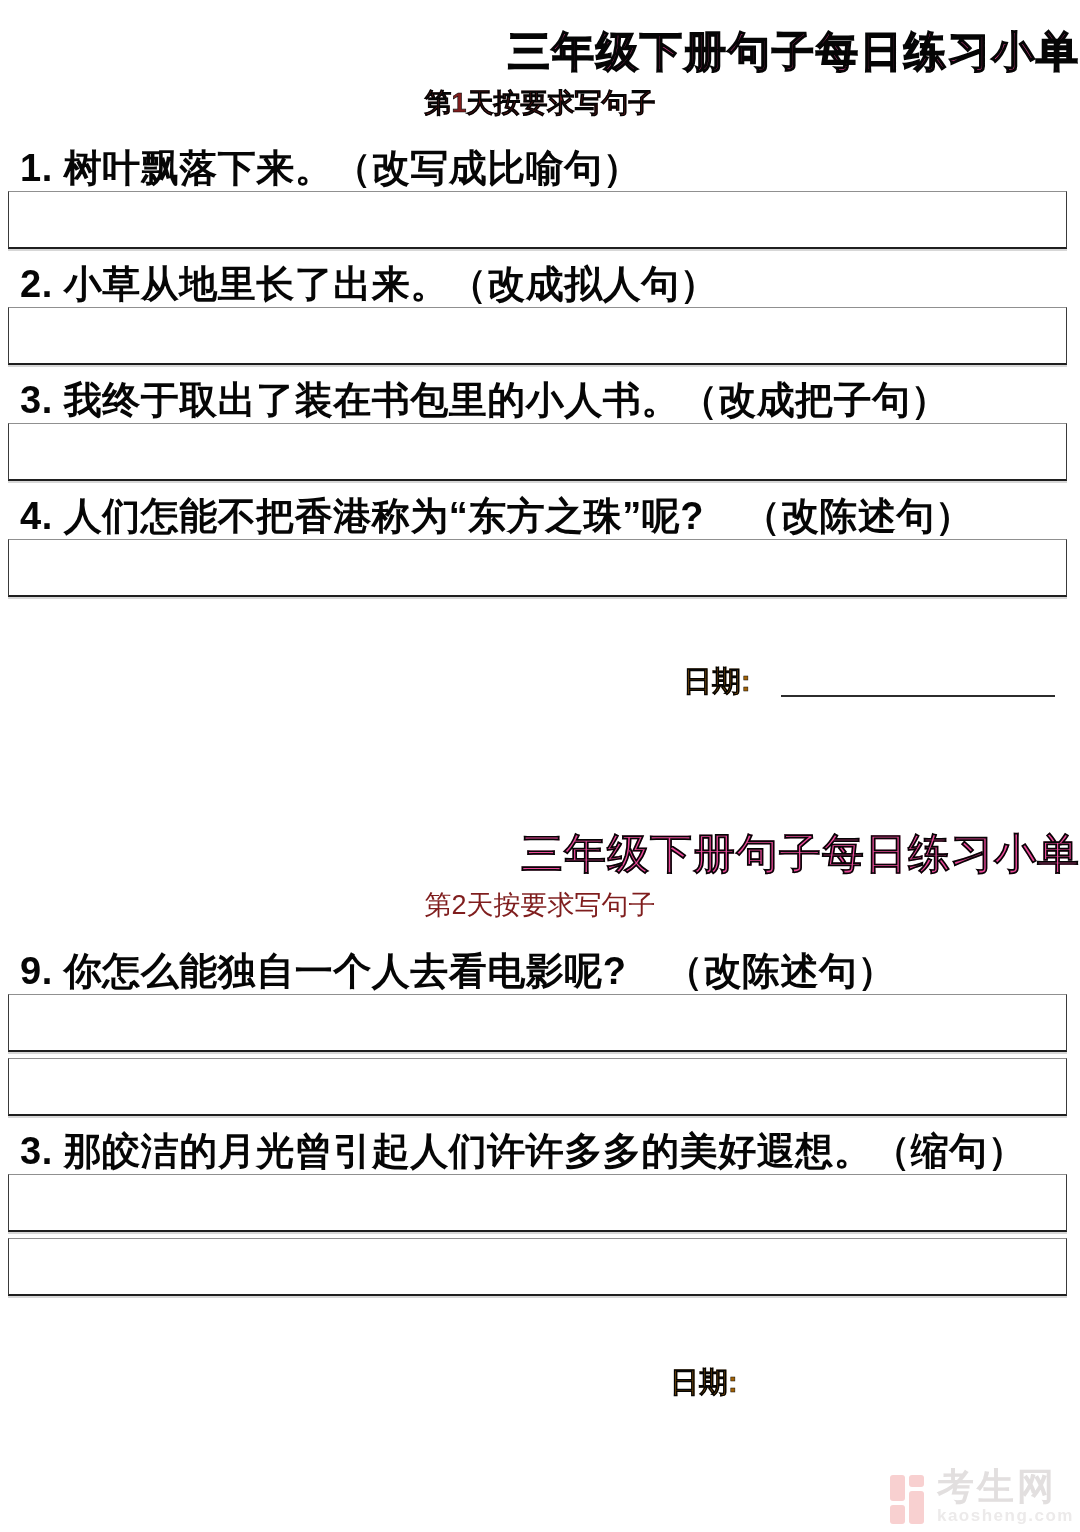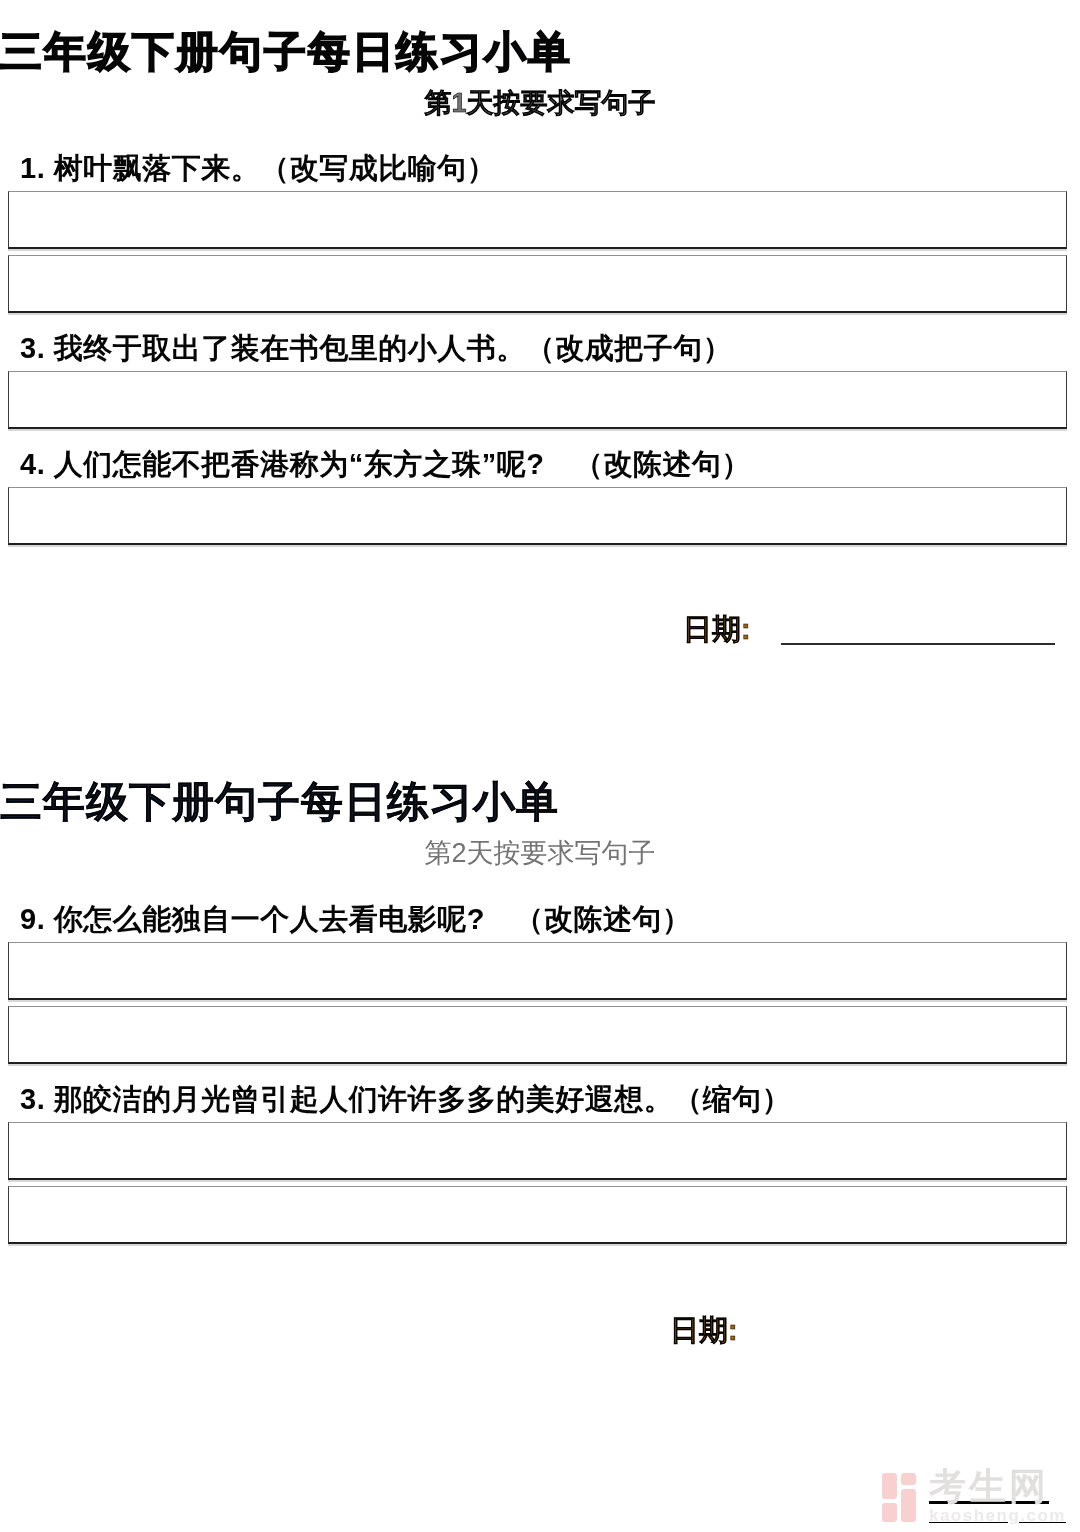--- a/index.html
+++ b/index.html
@@ -17,51 +17,51 @@
     width: 1080px;
     height: 1532px;
     position: relative;
   }
   
   .section { width: 100%; }
   .section-1 { padding-top: 28px; }
   .section-2 { padding-top: 133px; }
   .title {
     margin: 0;
-    text-align: left;
+    text-align: right;
     font-size: 42px;
     line-height: 1.12;
     font-weight: 900;
     letter-spacing: 1px;
-    color: #0f172a;
+    color: #ec4899;
   }
   .section-1 .title {
     -webkit-text-stroke: 1.6px #050505;
     letter-spacing: 2px;
   }
   .section-2 .title {
     font-weight: 700;
     -webkit-text-stroke: 0.4px #050505;
   }
   .subtitle {
     margin: 12px 0 0 0;
     text-align: center;
     font-size: 27px;
     line-height: 1.2;
     font-weight: 700;
-    color: #737373;
+    color: #7f1d1d;
   }
   .section-1 .subtitle { -webkit-text-stroke: 0.6px #050505; }
   .section-2 .subtitle { font-weight: 400; }
   
   .question-block { width: 100%; }
   .question-text {
     margin: 0;
     padding: 0 20px 0 20px;
-    font-size: 29px;
+    font-size: 38px;
     line-height: 34px;
     font-weight: 600;
     color: #060606;
     letter-spacing: 0.5px;
     white-space: nowrap;
   }
   .section-1 .question-block:first-of-type .question-text { margin-top: 32px; }
   .section-2 .question-block:first-of-type .question-text { margin-top: 32px; }
   .question-text { margin-top: 18px; }
   .answer-box {
@@ -90,25 +90,24 @@
   .date-blank {
     display: inline-block;
     width: 274px;
     margin-left: 30px;
     border-bottom: 2px solid #2c2c2c;
     height: 30px;
   }
   
   .watermark {
     position: absolute;
-    right: 14px;
+    right: 6px;
     bottom: 8px;
     display: flex;
-    align-items: center;
-    text-decoration: underline;
+    align-items: flex-end;
   }
   .wm-icon {
     position: relative;
     width: 38px;
     height: 49px;
     margin-right: 9px;
     flex-shrink: 0;
   }
   .wm-icon .blk {
     position: absolute;
@@ -144,20 +143,21 @@
   <div class="section section-1">
     <h1 class="title">三年级下册句子每日练习小单</h1>
     <h2 class="subtitle">第1天按要求写句子</h2>
 
     <div class="question-block">
       <p class="question-text">1. 树叶飘落下来。（改写成比喻句）</p>
       <div class="answer-box"></div>
     </div>
 
     <div class="question-block">
+      <p class="question-text">2. 小草从地里长了出来。（改成拟人句）</p>
       <div class="answer-box"></div>
     </div>
 
     <div class="question-block">
       <p class="question-text">3. 我终于取出了装在书包里的小人书。（改成把子句）</p>
       <div class="answer-box"></div>
     </div>
 
     <div class="question-block">
       <p class="question-text">4. 人们怎能不把香港称为“东方之珠”呢?　（改陈述句）</p>

